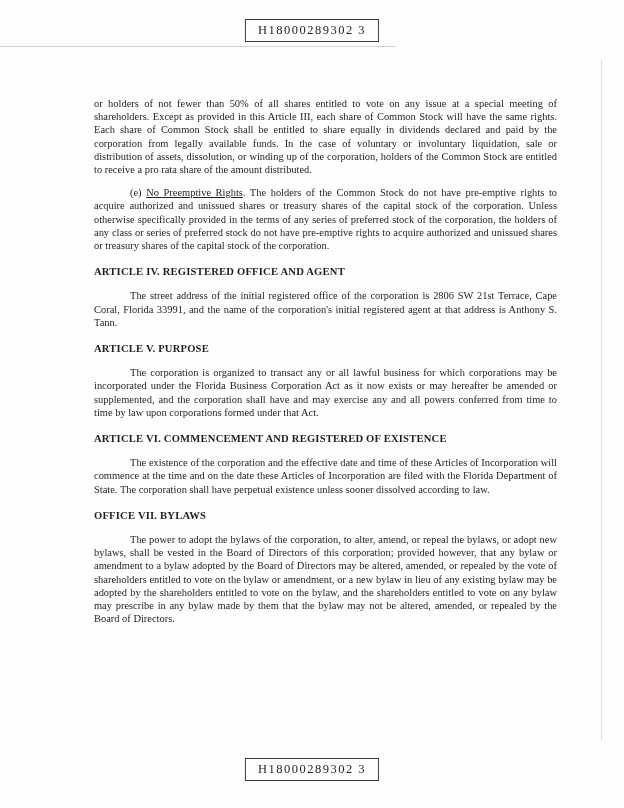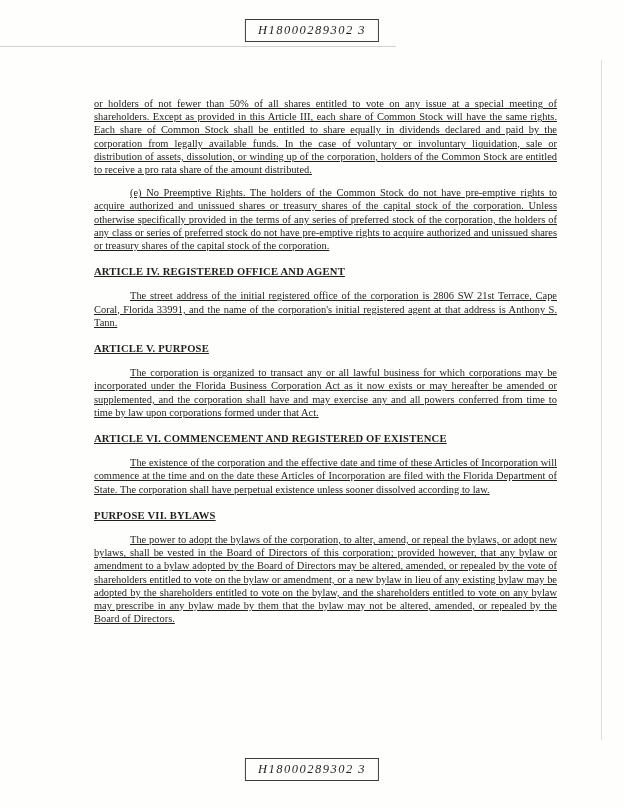--- a/index.html
+++ b/index.html
@@ -36,34 +36,32 @@
   .stamp {
     position: absolute;
     left: 50%;
     transform: translateX(-50%);
     border: 1px solid #3c3c3c;
     padding: 3px 12px;
     font-size: 12.5px;
     letter-spacing: 1.5px;
     white-space: nowrap;
     background: #fefefd;
-    font-style: italic;
   }
   .stamp-top { top: 19px; }
   .stamp-bottom { top: 758px; }
 
   .doc-body {
     position: absolute;
     top: 97px;
     left: 94px;
     width: 463px;
     font-size: 10.45px;
     line-height: 13.2px;
     text-align: justify;
-    text-decoration: underline;
   }
   .para {
     margin: 0 0 10px 0;
   }
   .para.indent {
     text-indent: 36px;
   }
   .heading {
     margin: 13px 0 11px 0;
     text-align: left;
@@ -103,21 +101,21 @@
     <p class="para indent">The street address of the initial registered office of the corporation is 2806 SW 21st Terrace, Cape Coral, Florida 33991, and the name of the corporation's initial registered agent at that address is Anthony S. Tann.</p>
 
     <p class="heading">ARTICLE V.  PURPOSE</p>
 
     <p class="para indent">The corporation is organized to transact any or all lawful business for which corporations may be incorporated under the Florida Business Corporation Act as it now exists or may hereafter be amended or supplemented, and the corporation shall have and may exercise any and all powers conferred from time to time by law upon corporations formed under that Act.</p>
 
     <p class="heading">ARTICLE VI.  COMMENCEMENT AND REGISTERED OF EXISTENCE</p>
 
     <p class="para indent">The existence of the corporation and the effective date and time of these Articles of Incorporation will commence at the time and on the date these Articles of Incorporation are filed with the Florida Department of State. The corporation shall have perpetual existence unless sooner dissolved according to law.</p>
 
-    <p class="heading">PURPOSE VII. BYLAWS</p>
+    <p class="heading">OFFICE VII. BYLAWS</p>
 
     <p class="para indent">The power to adopt the bylaws of the corporation, to alter, amend, or repeal the bylaws, or adopt new bylaws, shall be vested in the Board of Directors of this corporation; provided however, that any bylaw or amendment to a bylaw adopted by the Board of Directors may be altered, amended, or repealed by the vote of shareholders entitled to vote on the bylaw or amendment, or a new bylaw in lieu of any existing bylaw may be adopted by the shareholders entitled to vote on the bylaw, and the shareholders entitled to vote on any bylaw may prescribe in any bylaw made by them that the bylaw may not be altered, amended, or repealed by the Board of Directors.</p>
 
 
 
   </div>
 
 
   <div class="stamp stamp-bottom">H18000289302 3</div>
 

